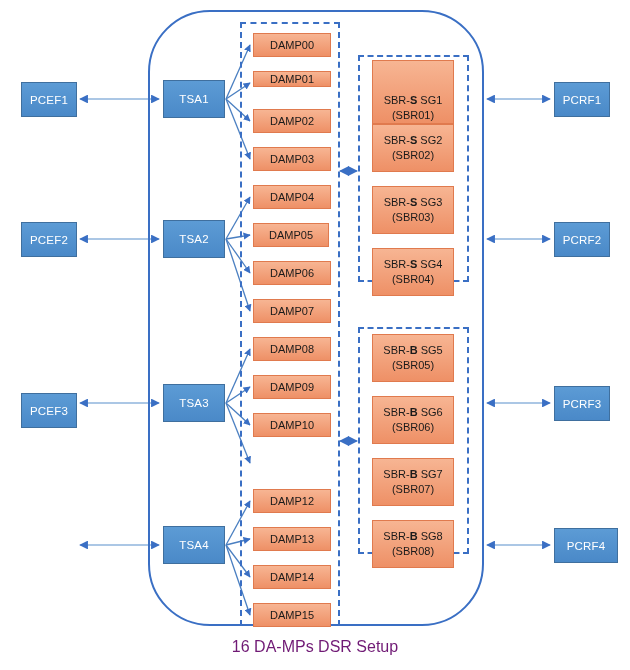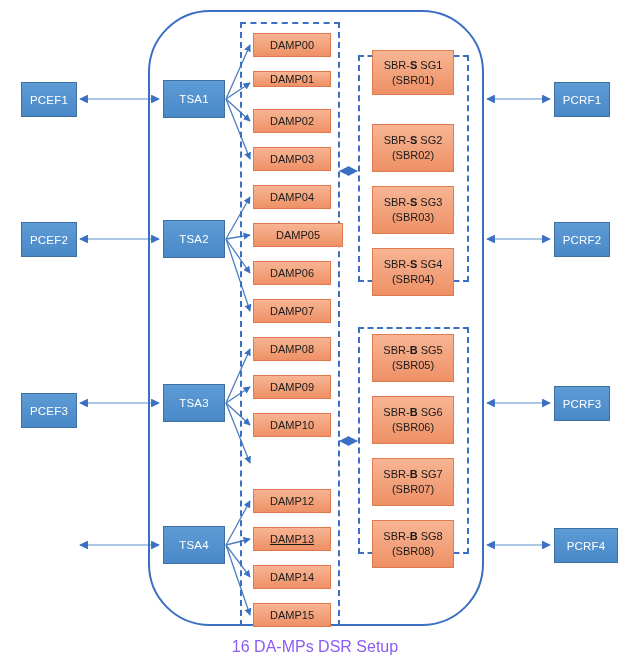--- a/index.html
+++ b/index.html
@@ -62,21 +62,21 @@
   
   .rounded-container {
     position: absolute;
     border: 2.2px solid #3a6fc4;
     border-radius: 62px;
     background: transparent;
   }
   
   .caption {
     position: absolute;
-    color: #8b5cf6;
+    color: #701a75;
     font-size: 16px;
     text-align: center;
     white-space: nowrap;
   }
   .sbr-strong { font-weight: bold; }
 </style>
 </head>
 <body>
 
 <div id="canvas">
@@ -197,52 +197,52 @@
   </div>
   <div class="orange-box" style="left:253px; top:109px; width:78px; height:24px;">
     <span>DAMP02</span>
   </div>
   <div class="orange-box" style="left:253px; top:147px; width:78px; height:24px;">
     <span>DAMP03</span>
   </div>
   <div class="orange-box" style="left:253px; top:185px; width:78px; height:24px;">
     <span>DAMP04</span>
   </div>
-  <div class="orange-box" style="left:253px; top:223px; width:90px; height:24px;">
+  <div class="orange-box" style="left:253px; top:223px; width:76px; height:24px;">
     <span>DAMP05</span>
   </div>
   <div class="orange-box" style="left:253px; top:261px; width:78px; height:24px;">
     <span>DAMP06</span>
   </div>
   <div class="orange-box" style="left:253px; top:299px; width:78px; height:24px;">
     <span>DAMP07</span>
   </div>
   <div class="orange-box" style="left:253px; top:337px; width:78px; height:24px;">
     <span>DAMP08</span>
   </div>
   <div class="orange-box" style="left:253px; top:375px; width:78px; height:24px;">
     <span>DAMP09</span>
   </div>
   <div class="orange-box" style="left:253px; top:413px; width:78px; height:24px;">
     <span>DAMP10</span>
   </div>
   <div class="orange-box" style="left:253px; top:489px; width:78px; height:24px;">
     <span>DAMP12</span>
   </div>
-  <div class="orange-box" style="left:253px; top:527px; width:78px; height:24px;text-decoration:underline;">
+  <div class="orange-box" style="left:253px; top:527px; width:78px; height:24px;">
     <span>DAMP13</span>
   </div>
   <div class="orange-box" style="left:253px; top:565px; width:78px; height:24px;">
     <span>DAMP14</span>
   </div>
   <div class="orange-box" style="left:253px; top:603px; width:78px; height:24px;">
     <span>DAMP15</span>
   </div>
 
-  <div class="orange-box" style="left:372px; top:50px; width:82px; height:45px;">
+  <div class="orange-box" style="left:372px; top:60px; width:82px; height:64px;justify-content:flex-end;">
     <span><span>SBR-</span><span class="sbr-strong">S</span><span> SG1</span></span>
     <span class="l2">(SBR01)</span>
   </div>
   <div class="orange-box" style="left:372px; top:124px; width:82px; height:48px;">
     <span><span>SBR-</span><span class="sbr-strong">S</span><span> SG2</span></span>
     <span class="l2">(SBR02)</span>
   </div>
   <div class="orange-box" style="left:372px; top:186px; width:82px; height:48px;">
     <span><span>SBR-</span><span class="sbr-strong">S</span><span> SG3</span></span>
     <span class="l2">(SBR03)</span>

